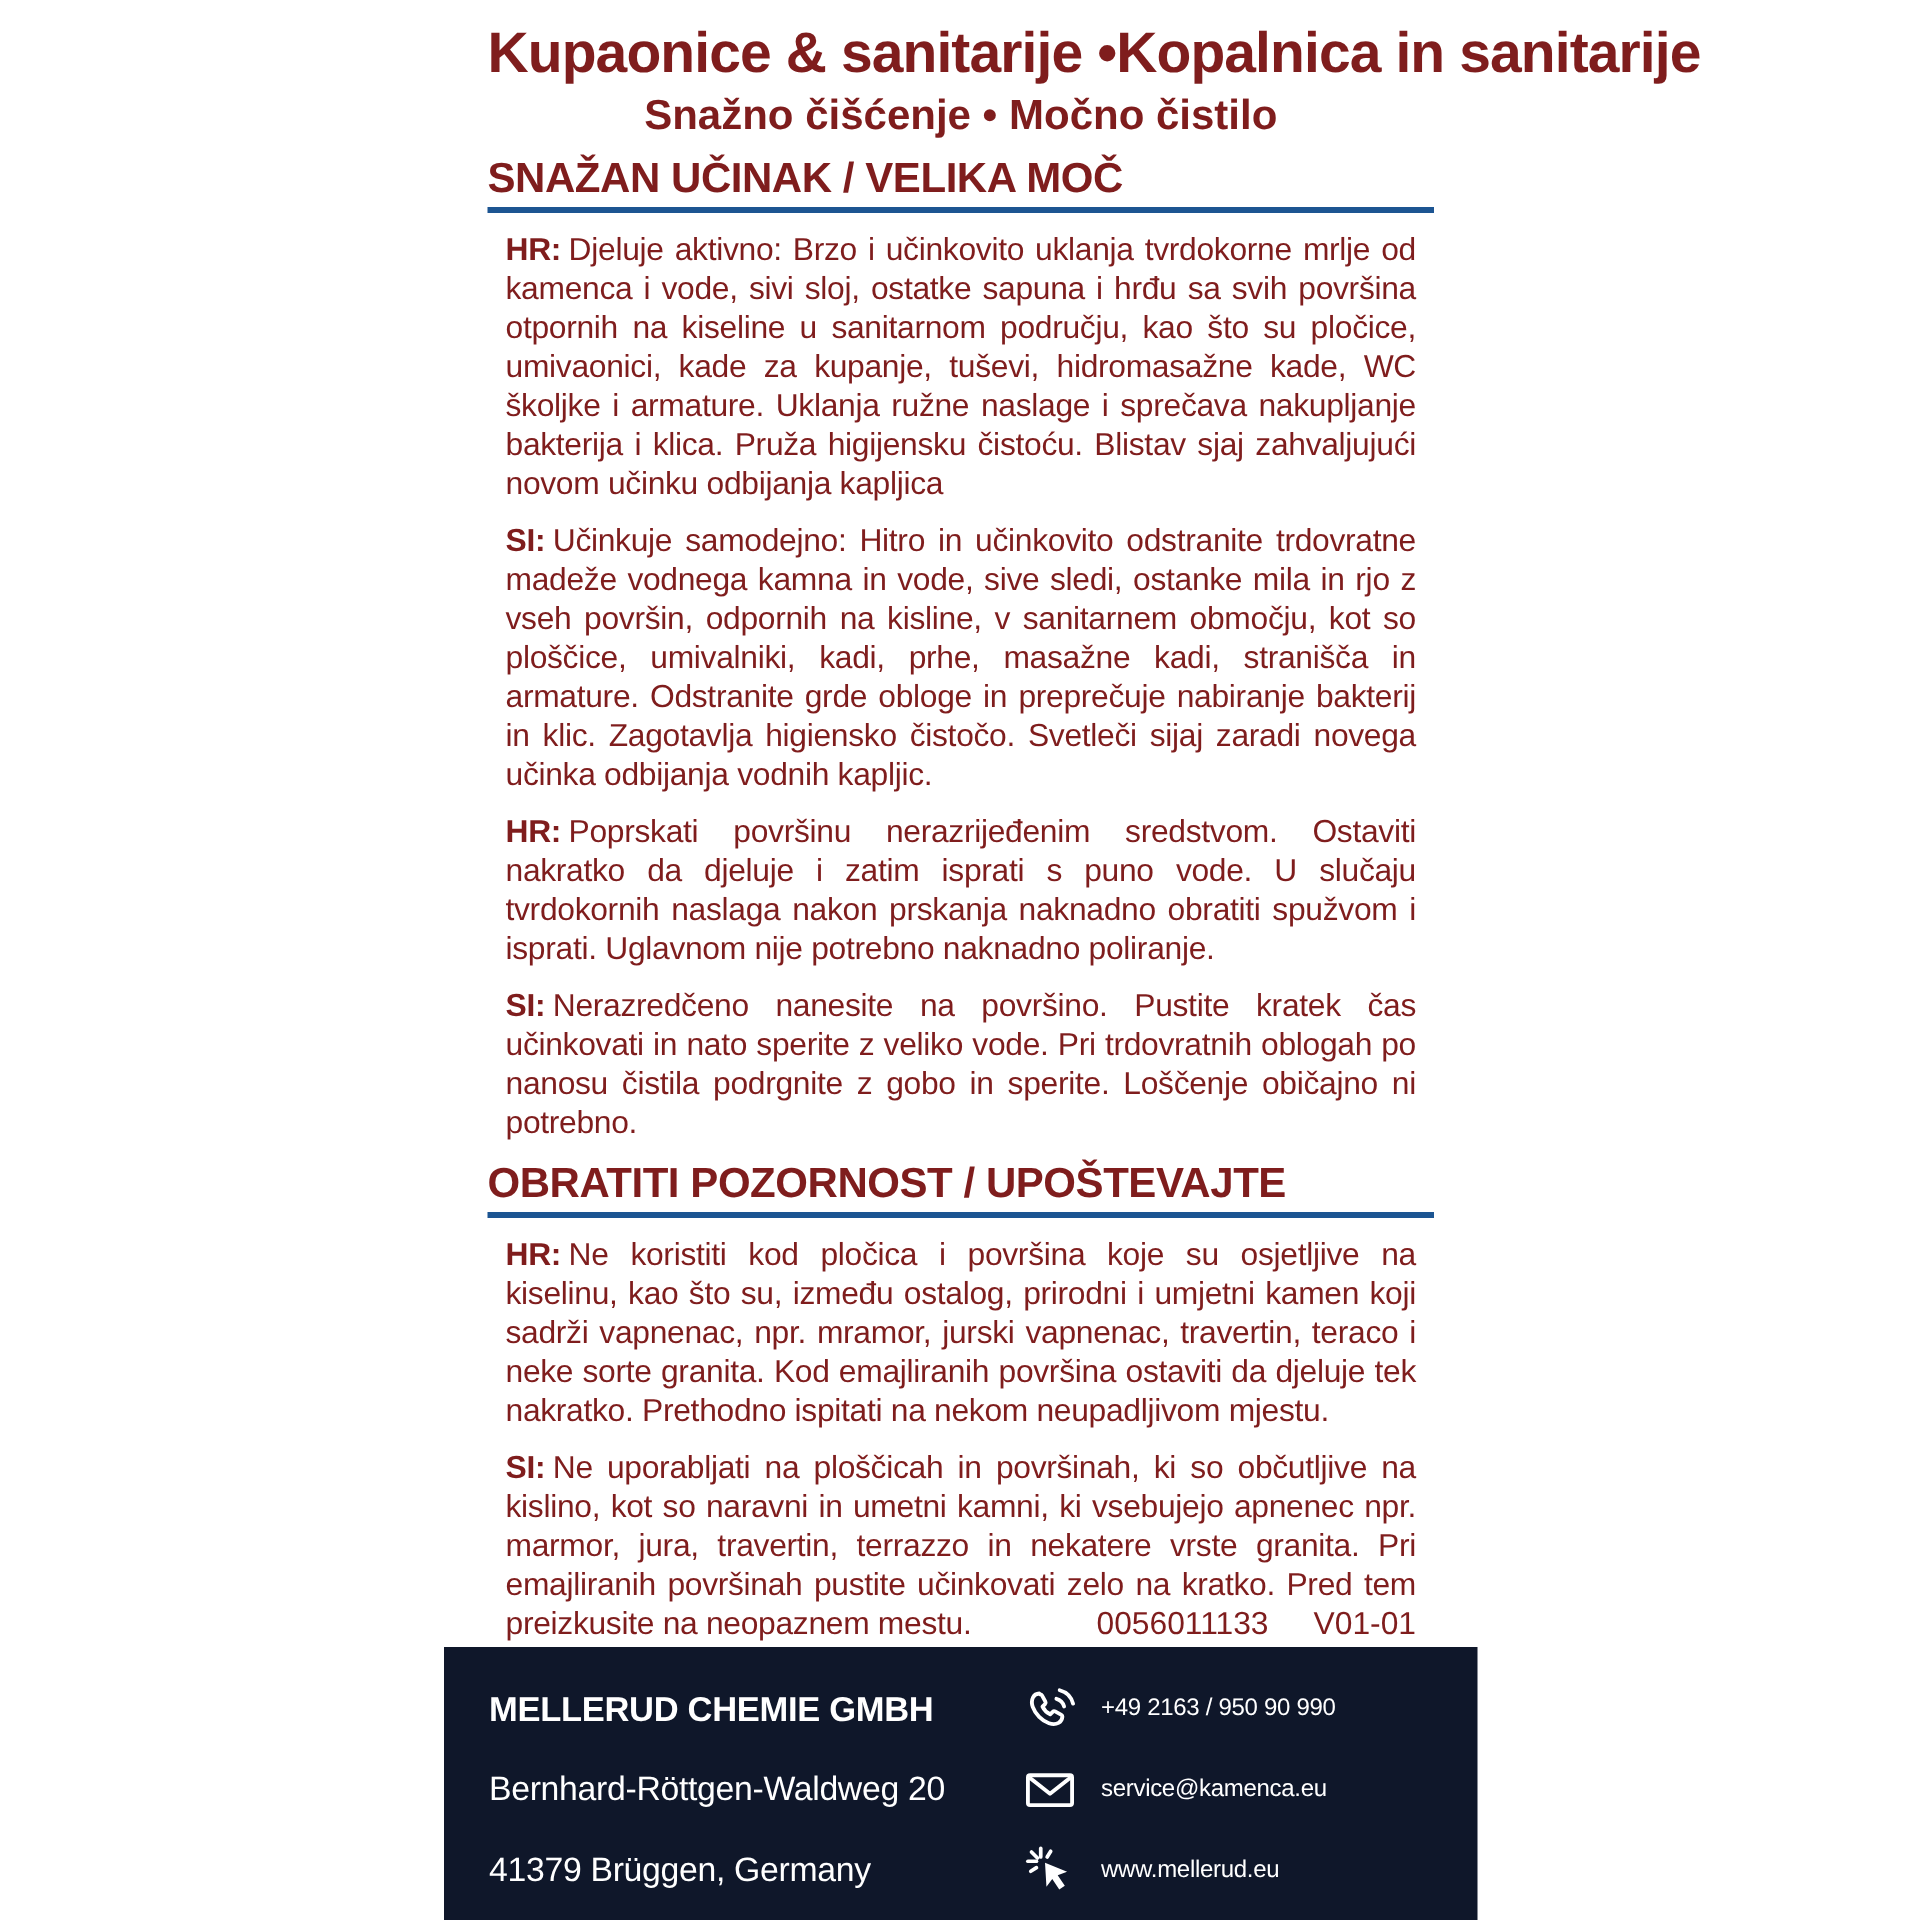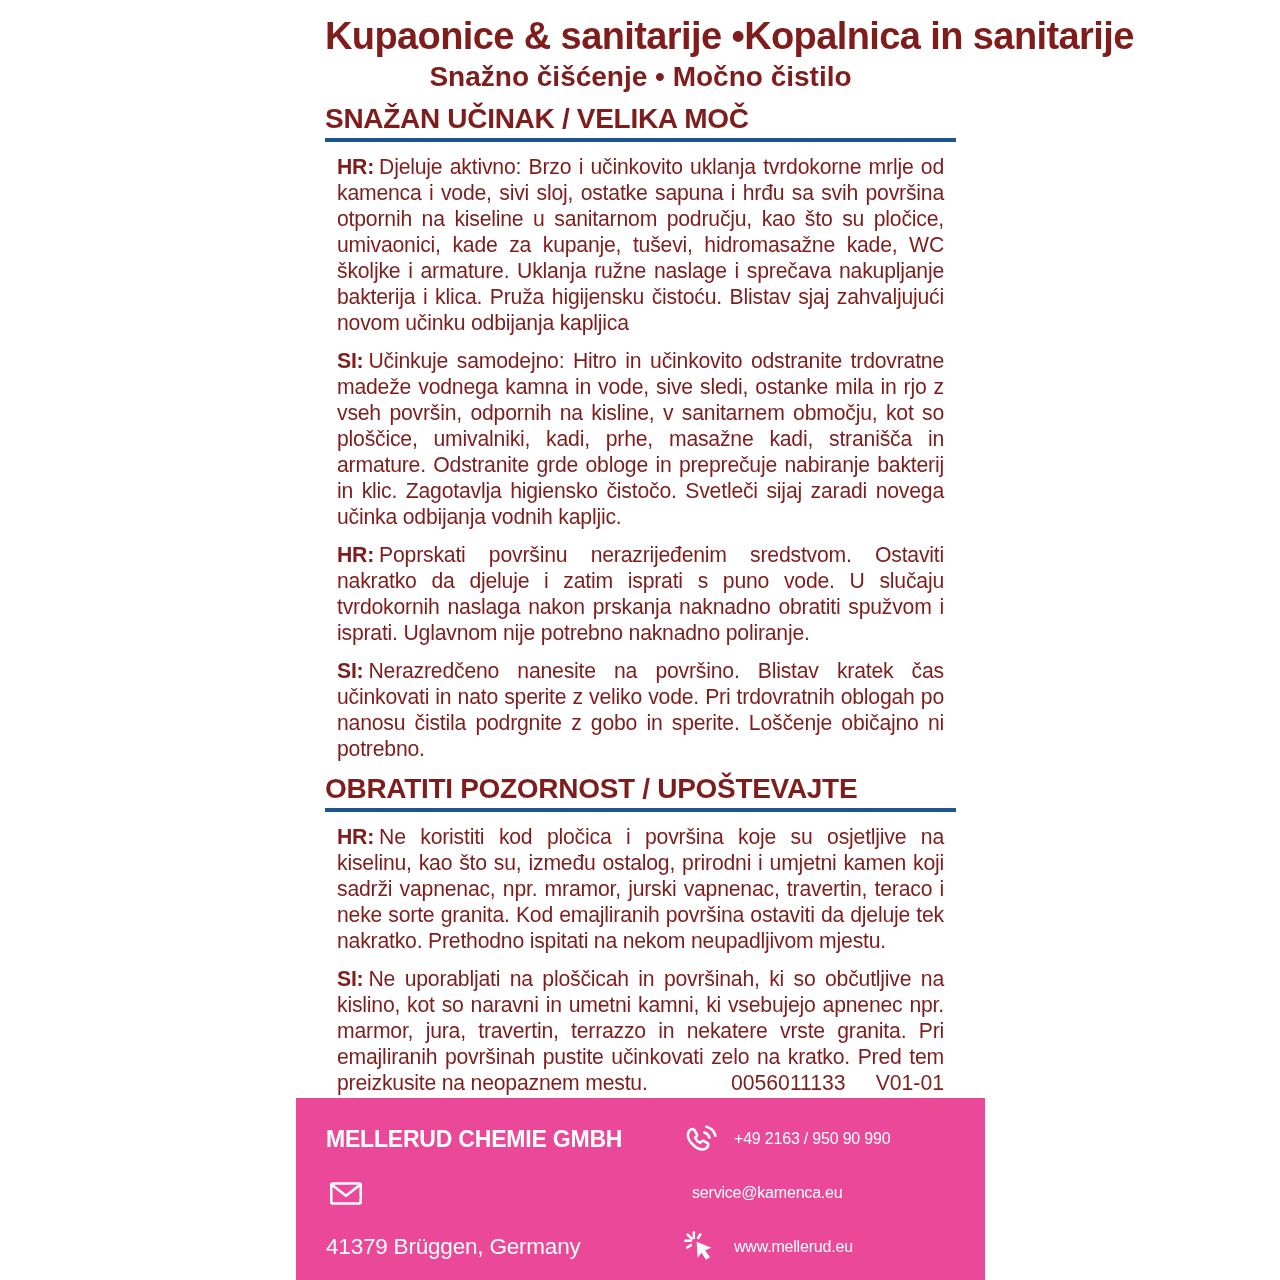--- a/index.html
+++ b/index.html
@@ -76,21 +76,21 @@
     letter-spacing: 0;
   }
   .code-ver { margin-left: 30px; }
 
   .footer {
     position: absolute;
     left: 296px;
     top: 1098px;
     width: 689px;
     height: 182px;
-    background: #ec4899;
+    background: #0f172a;
     color: #ffffff;
     box-sizing: border-box;
     padding: 14px 24px 0 30px;
   }
   .f-row {
     display: grid;
     grid-template-columns: 354px 42px 1fr;
     align-items: center;
     height: 54px;
   }
@@ -128,21 +128,21 @@
       <h3 class="sec-head">SNAŽAN UČINAK / VELIKA MOČ</h3>
       <div class="sec-body">
         <p class="para"><b class="pfx">HR:</b><span>Djeluje aktivno: Brzo i učinkovito uklanja tvrdokorne mrlje od kamenca i vode, sivi sloj, ostatke sapuna i hrđu sa svih površina otpornih na kiseline u sanitarnom području, kao što su pločice, umivaonici, kade za kupanje, tuševi, hidromasažne kade, WC školjke i armature. Uklanja ružne naslage i sprečava nakupljanje bakterija i klica. Pruža higijensku čistoću. Blistav sjaj zahvaljujući novom učinku odbijanja kapljica</span></p>
         <p class="para"><b class="pfx">SI:</b><span>Učinkuje samodejno: Hitro in učinkovito odstranite trdovratne madeže vodnega kamna in vode, sive sledi, ostanke mila in rjo z vseh površin, odpornih na kisline, v sanitarnem območju, kot so ploščice, umivalniki, kadi, prhe, masažne kadi, stranišča in armature. Odstranite grde obloge in preprečuje nabiranje bakterij in klic. Zagotavlja higiensko čistočo. Svetleči sijaj zaradi novega učinka odbijanja vodnih kapljic.</span></p>
       </div>
     </section>
 
     <section>
       <div class="sec-body">
         <p class="para"><b class="pfx">HR:</b><span>Poprskati površinu nerazrijeđenim sredstvom. Ostaviti nakratko da djeluje i zatim isprati s puno vode. U slučaju tvrdokornih naslaga nakon prskanja naknadno obratiti spužvom i isprati. Uglavnom nije potrebno naknadno poliranje.</span></p>
-        <p class="para"><b class="pfx">SI:</b><span>Nerazredčeno nanesite na površino. Blistav kratek čas učinkovati in nato sperite z veliko vode. Pri trdovratnih oblogah po nanosu čistila podrgnite z gobo in sperite. Loščenje običajno ni potrebno.</span></p>
+        <p class="para"><b class="pfx">SI:</b><span>Nerazredčeno nanesite na površino. Pustite kratek čas učinkovati in nato sperite z veliko vode. Pri trdovratnih oblogah po nanosu čistila podrgnite z gobo in sperite. Loščenje običajno ni potrebno.</span></p>
       </div>
     </section>
 
     <section>
       <h3 class="sec-head">OBRATITI POZORNOST / UPOŠTEVAJTE</h3>
       <div class="sec-body">
         <p class="para"><b class="pfx">HR:</b><span>Ne koristiti kod pločica i površina koje su osjetljive na kiselinu, kao što su, između ostalog, prirodni i umjetni kamen koji sadrži vapnenac, npr. mramor, jurski vapnenac, travertin, teraco i neke sorte granita. Kod emajliranih površina ostaviti da djeluje tek nakratko. Prethodno ispitati na nekom neupadljivom mjestu.</span></p>
         <p class="para para-last"><b class="pfx">SI:</b><span>Ne uporabljati na ploščicah in površinah, ki so občutljive na kislino, kot so naravni in umetni kamni, ki vsebujejo apnenec npr. marmor, jura, travertin, terrazzo in nekatere vrste granita. Pri emajliranih površinah pustite učinkovati zelo na kratko. Pred tem preizkusite na neopaznem mestu.</span><span class="code-wrap"><span>0056011133</span><span class="code-ver">V01-01</span></span></p>
       </div>
     </section>
@@ -155,20 +155,21 @@
       <span class="f-icon">
         <svg viewBox="0 0 40 40" fill="none" stroke="#ffffff" stroke-width="2.7" stroke-linecap="round" stroke-linejoin="round">
           <path d="M12.5 9.5c-1.8.1-3.5 1-4.4 2.7-2.1 4 .1 9.4 4.3 13.6 4.2 4.2 9.6 6.4 13.6 4.3 1.7-.9 2.6-2.6 2.7-4.4.02-.5-.25-1-.7-1.25l-4.4-2.4c-.55-.3-1.23-.2-1.68.25l-1.8 1.8c-2.3-1.1-4.3-3.1-5.4-5.4l1.8-1.8c.45-.45.55-1.13.25-1.68l-2.4-4.4c-.25-.45-.75-.72-1.25-.7z"></path>
           <path d="M24.5 13.2c2.6.7 4.7 2.8 5.4 5.4"></path>
           <path d="M26.8 7.2c4.6 1.2 8.2 4.8 9.4 9.4"></path>
         </svg>
       </span>
       <div class="f-right">+49 2163 / 950 90 990</div>
     </div>
     <div class="f-row">
+      <div class="f-left">Bernhard-Röttgen-Waldweg 20</div>
       <span class="f-icon">
         <svg viewBox="0 0 40 40" fill="none" stroke="#ffffff" stroke-width="2.7" stroke-linejoin="round">
           <rect x="4.5" y="10" width="31" height="21" rx="1.5"></rect>
           <path d="M5.5 11.5 20 23 34.5 11.5"></path>
         </svg>
       </span>
       <div class="f-right">service@kamenca.eu</div>
     </div>
     <div class="f-row">
       <div class="f-left">41379 Brüggen, Germany</div>

